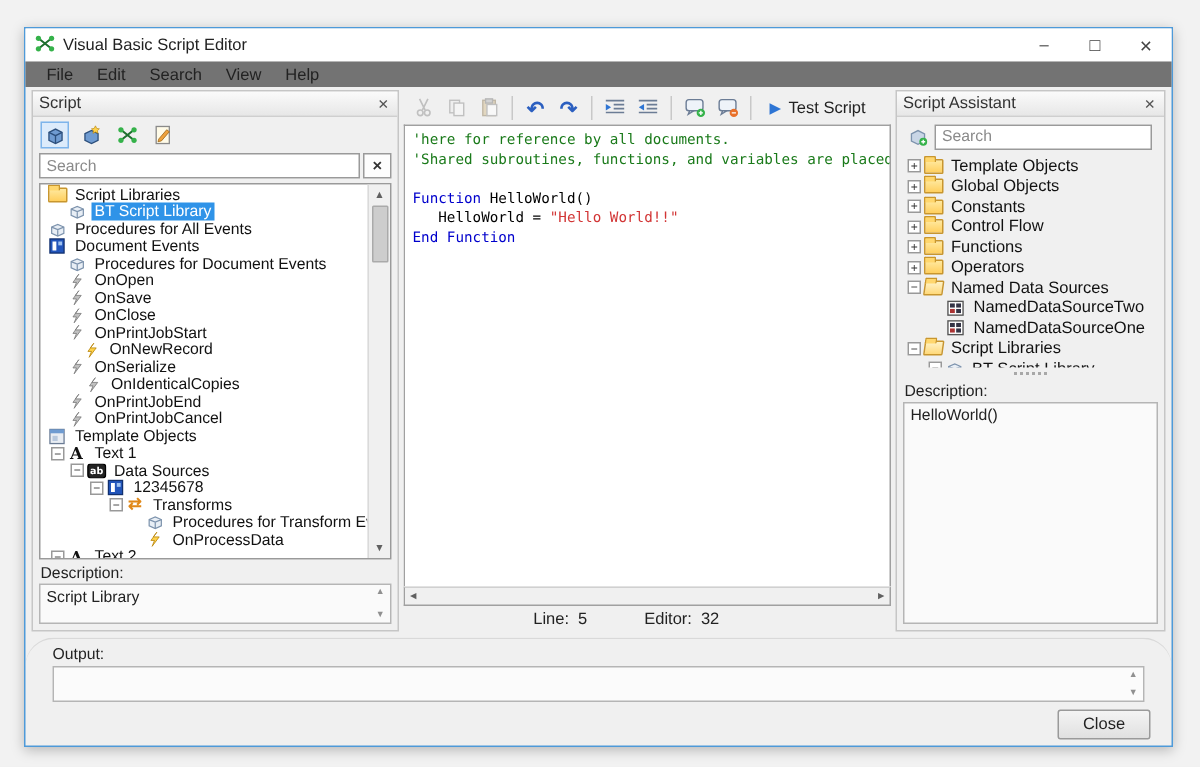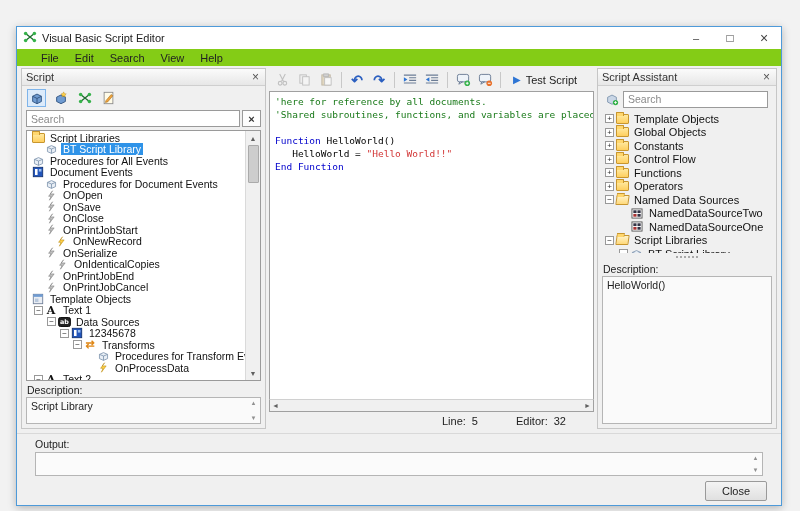--- a/index.html
+++ b/index.html
@@ -1,31 +1,31 @@
 <!DOCTYPE html>
 <html><head>
 <meta charset="utf-8">
 <style>
   * { margin:0; padding:0; box-sizing:border-box; }
   html,body { width:800px; height:511px; }
   body { font-family:"Liberation Sans", sans-serif; background:#f2f2f2; position:relative; overflow:hidden; font-size:11px; color:#222; }
 
-  .window { position:absolute; left:16px; top:26px; width:766px; height:480px;
+  .window { position:absolute; left:16px; top:18px; width:766px; height:480px;
             background:#f0f0f0; border:1px solid #4e9ad9; box-shadow:0 2px 8px rgba(0,0,0,.25); display:flex; flex-direction:column; }
 
   
   .titlebar { height:22px; background:#fff; display:flex; align-items:center; padding-left:6px; flex:none; }
   .title-text { font-size:11px; color:#222; margin-left:5px; flex:1; white-space:nowrap; }
   .win-controls { display:flex; height:100%; }
   .win-btn { width:34px; display:flex; align-items:center; justify-content:center; color:#444; font-size:11px; cursor:default; }
   .win-btn.max { font-size:12px; }
   .win-btn.close { font-size:14px; }
 
   
-  .menubar { height:17px; background:#84cc16; display:flex; align-items:center; padding-left:16px; flex:none; }
+  .menubar { height:17px; background:#737373; display:flex; align-items:center; padding-left:6px; flex:none; }
   .menu-item { padding:1px 8px; color:#222; }
 
   
   .content { flex:none; height:367px; display:flex; gap:3px; padding:2px 4px 4px 4px; }
   .panel { background:#f0f0f0; border:1px solid #c6c6c6; display:flex; flex-direction:column; overflow:hidden; }
   .left-panel { width:245px; flex:none; }
   .center-panel { flex:1; border:none; background:transparent; }
   .right-panel { width:180px; flex:none; }
 
   .panel-header { height:17px; background:linear-gradient(#fbfbfb,#e7e7e7); border-bottom:1px solid #cfcfcf;
@@ -82,31 +82,31 @@
              font-family:"DejaVu Sans Mono", monospace; font-size:9.5px; line-height:13px; padding:3px 0 0 5px; }
   .code-line { white-space:pre; height:13px; }
   .tok-comment { color:#1a7a1a; }
   .tok-keyword { color:#0000cc; }
   .tok-string  { color:#d23535; }
   .tok-plain   { color:#000; }
 
   .hscroll { height:13px; flex:none; background:#f0f0f0; border:1px solid #a0a0a0; border-top:1px solid #d0d0d0;
              display:flex; align-items:center; justify-content:space-between; padding:0 2px; }
   .hscroll span { font-size:7px; color:#606060; }
-  .statusbar { height:17px; flex:none; display:flex; align-items:center; justify-content:flex-end; gap:6px; padding-right:28px; color:#222; }
+  .statusbar { height:17px; flex:none; display:flex; align-items:center; justify-content:center; gap:6px; padding-right:28px; color:#222; }
   .statusbar .gap { width:26px; }
 
   
   .splitter { height:7px; flex:none; display:flex; align-items:center; justify-content:center; }
   .splitter i { width:22px; border-top:2px dotted #a8a8a8; }
 
   .right-desc { flex:1; margin:0 4px 4px 4px; border:1px solid #b5b5b5; background:#fafafa; padding:2px 4px; font-size:10.5px; color:#222; overflow:hidden; }
 
   
-  .output-sec { flex:none; border-top:1px solid #d9d9d9; padding:3px 6px 0 6px; }
+  .output-sec { flex:none; border-top:1px solid #d9d9d9; padding:3px 6px 0 6px;border-radius:19px; }
   .output-label { font-size:10.5px; color:#222; padding:1px 0 2px 12px; }
   .output-box { height:24px; border:1px solid #b5b5b5; background:#fbfbfb; margin:0 12px; display:flex; justify-content:flex-end; }
   .footer { flex:1; display:flex; align-items:flex-start; justify-content:flex-end; padding:5px 14px 0 0; }
   .close-btn { width:62px; height:20px; background:linear-gradient(#f4f4f4,#e0e0e0); border:1px solid #9a9a9a; border-radius:2px;
                font-family:"Liberation Sans",sans-serif; font-size:11px; color:#222; }
 
   
   .folder { width:13px; height:10px; background:linear-gradient(#ffe9a0,#ffcf5e); border:1px solid #c8962e; border-radius:1px; position:relative; }
   .folder::before { content:""; position:absolute; left:-1px; top:-3px; width:6px; height:3px; background:#ffd76e; border:1px solid #c8962e; border-bottom:none; border-radius:1px 1px 0 0; }
   .folder.open { transform:skewX(-8deg); background:linear-gradient(#fff3c8,#ffd97a); }

